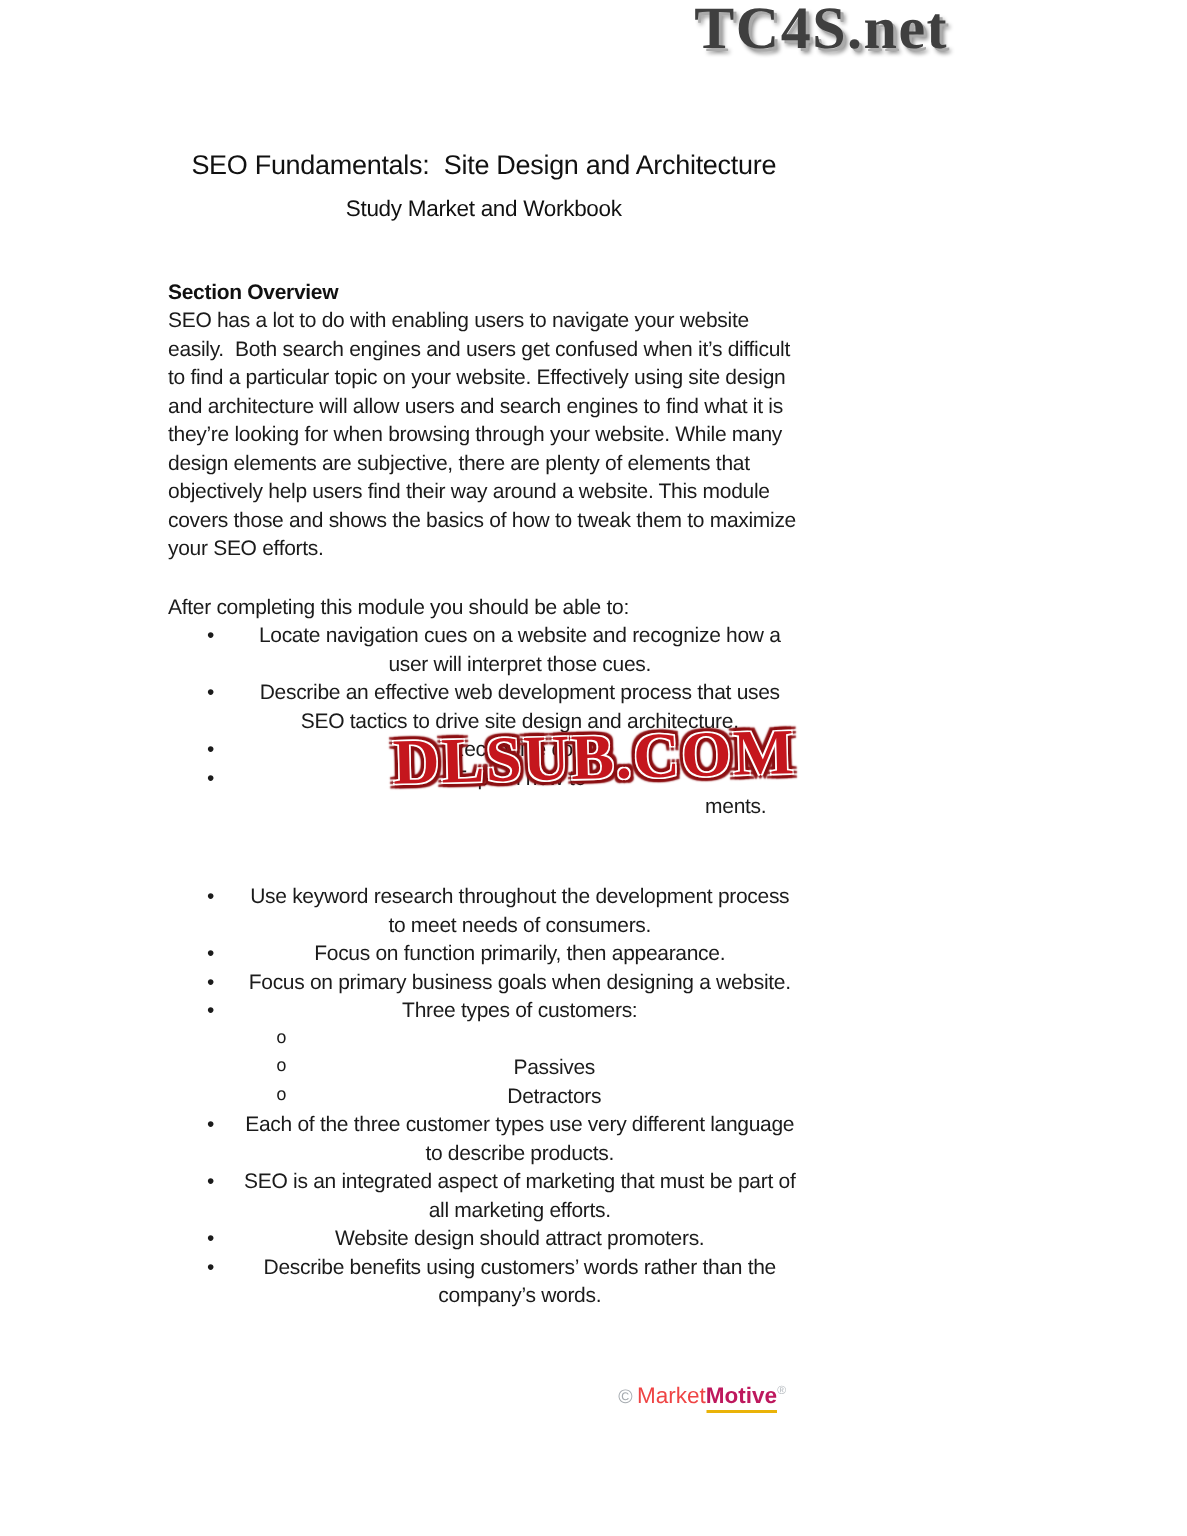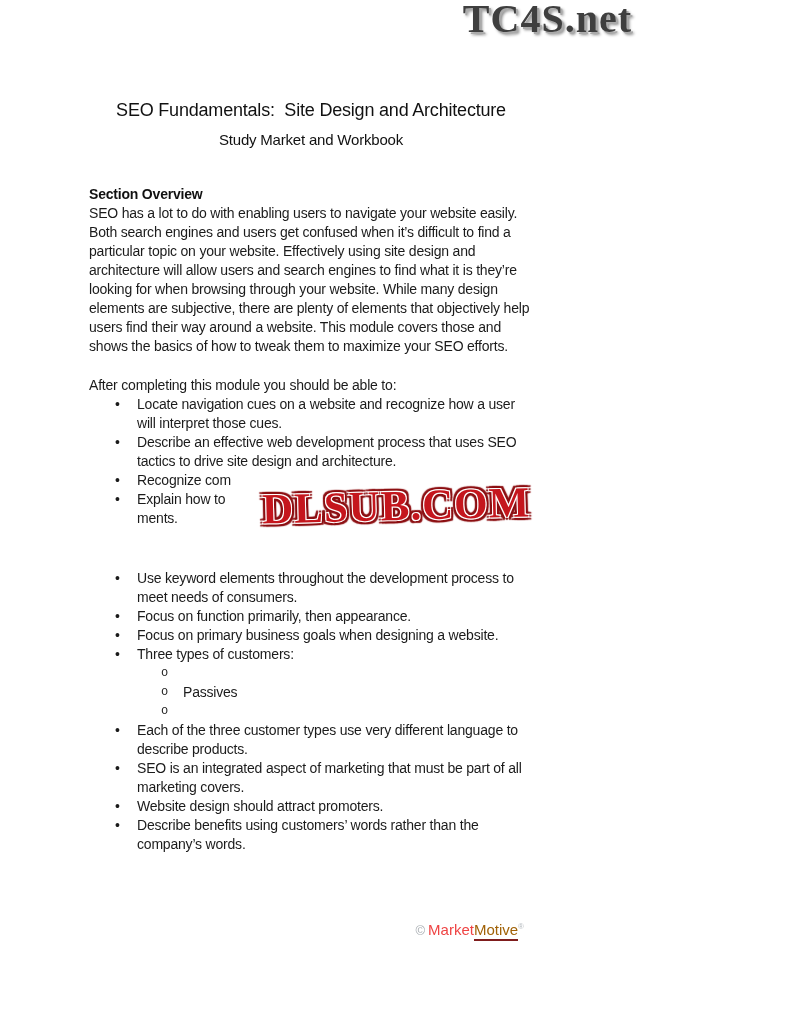--- a/index.html
+++ b/index.html
@@ -1,32 +1,32 @@
 <!DOCTYPE html>
 <html><head>
 <meta charset="utf-8">
 <style>
   html,body { margin:0; padding:0; background:#ffffff; }
   .page {
     position:relative; width:638px; height:1024px; background:#ffffff;
     font-family:"Liberation Sans", sans-serif; color:#1b1b1b;
-    box-sizing:border-box; padding:96px 105px 0 89px; overflow:hidden;
+    box-sizing:border-box; padding:96px 105px 0 112px; overflow:hidden;
     font-size:14px; line-height:19px; letter-spacing:-0.2px;
   }
   .title { font-size:18px; line-height:28px; text-align:center; font-weight:400; margin:0; white-space:pre-wrap; color:#111; }
   .subtitle { font-size:15px; line-height:20px; text-align:center; margin-top:6px; color:#111; }
   .sec-overview { margin-top:35px; }
   .sec-objectives { margin-top:20px; }
   .sec-takeaways { margin-top:41px; }
   .h { font-weight:700; color:#111; }
   .ptext { margin:0; white-space:pre-wrap; }
   .row { display:flex; align-items:flex-start; }
   .row .marker { flex:0 0 auto; width:22px; margin-left:26px; }
   .row.sub .marker { margin-left:72px; font-family:"Liberation Mono", monospace; font-size:12px; line-height:19px; }
-  .btext { flex:1 1 auto; }
+  .btext { flex:1 1 auto;text-align:center; }
   .gap { display:inline-block; width:288px; height:1px; }
 
   
   .wm-tc4s {
     position:absolute; top:-6px; right:6px; z-index:4;
     font-family:"Liberation Serif", serif; font-weight:700; font-size:40px; line-height:50px;
     color:#3f3f3f; letter-spacing:1px;
     text-shadow:2px 2px 0 #aaaaaa, 3px 3px 3px #8a8a8a;
   }
   .wm-dlsub {
@@ -44,21 +44,21 @@
     color:#e23a2e; letter-spacing:0.5px;
     text-shadow:
       -2px -2px 0 #8c1212, 2px -2px 0 #8c1212, -2px 2px 0 #8c1212, 2px 2px 0 #8c1212,
       0 -2px 0 #8c1212, 0 2px 0 #8c1212, -2px 0 0 #8c1212, 2px 0 0 #8c1212;
   }
 
   
   .logo { position:absolute; top:918px; right:114px; z-index:2; font-size:15px; line-height:18px; letter-spacing:0; }
   .logo .c { color:#a6abb0; font-size:13px; margin-right:3px; }
   .logo .market { color:#ef4444; }
-  .logo .motive { color:#a16207; font-weight:400; border-bottom:2px solid #7f1d1d; padding-bottom:1px; }
+  .logo .motive { color:#be185d; font-weight:700; border-bottom:2px solid #eab308; padding-bottom:1px; }
   .logo .reg { color:#b5babf; font-size:8px; vertical-align:super; }
 </style>
 </head>
 <body>
 
 <div class="page">
 
   <div class="wm-tc4s">TC4S.net</div>
 
   <h1 class="title">SEO Fundamentals:  Site Design and Architecture</h1>
@@ -87,21 +87,21 @@
     <div class="row">
       <span class="marker">•</span>
       <span class="btext"><span>Explain how to</span><span class="gap"></span><span>ments.</span></span>
     </div>
   </div>
 
   <div class="sec-takeaways">
 
     <div class="row">
       <span class="marker">•</span>
-      <span class="btext">Use keyword elements throughout the development process to meet needs of consumers.</span>
+      <span class="btext">Use keyword research throughout the development process to meet needs of consumers.</span>
     </div>
     <div class="row">
       <span class="marker">•</span>
       <span class="btext">Focus on function primarily, then appearance.</span>
     </div>
     <div class="row">
       <span class="marker">•</span>
       <span class="btext">Focus on primary business goals when designing a website.</span>
     </div>
     <div class="row">
@@ -111,29 +111,30 @@
 
     <div class="row sub">
       <span class="marker">o</span>
     </div>
     <div class="row sub">
       <span class="marker">o</span>
       <span class="btext">Passives</span>
     </div>
     <div class="row sub">
       <span class="marker">o</span>
+      <span class="btext">Detractors</span>
     </div>
 
     <div class="row">
       <span class="marker">•</span>
       <span class="btext">Each of the three customer types use very different language to describe products.</span>
     </div>
     <div class="row">
       <span class="marker">•</span>
-      <span class="btext">SEO is an integrated aspect of marketing that must be part of all marketing covers.</span>
+      <span class="btext">SEO is an integrated aspect of marketing that must be part of all marketing efforts.</span>
     </div>
     <div class="row">
       <span class="marker">•</span>
       <span class="btext">Website design should attract promoters.</span>
     </div>
     <div class="row">
       <span class="marker">•</span>
       <span class="btext">Describe benefits using customers’ words rather than the company’s words.</span>
     </div>
   </div>

